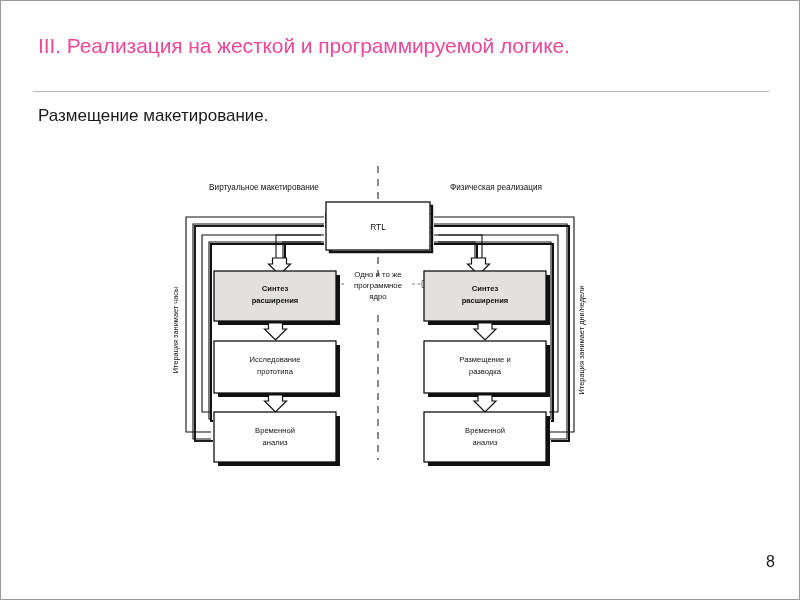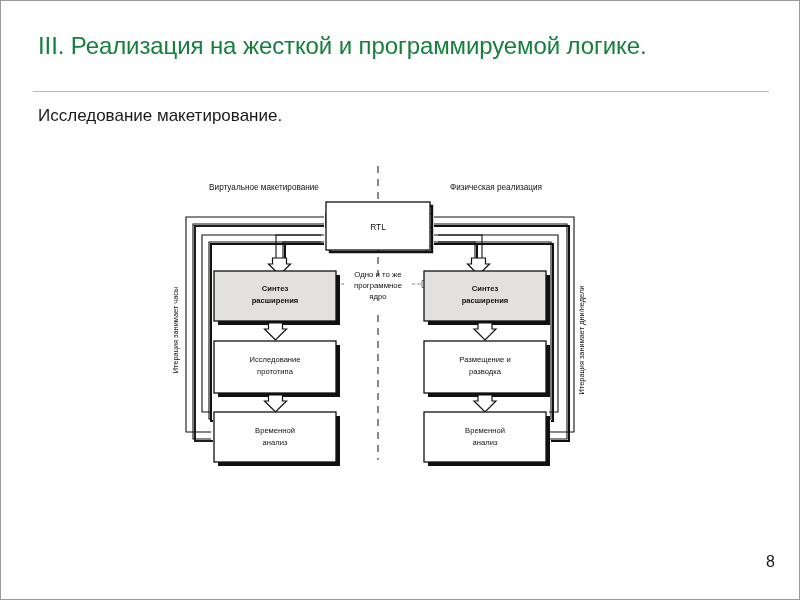--- a/index.html
+++ b/index.html
@@ -11,21 +11,21 @@
   .slide{
     position:relative;width:800px;height:600px;
     box-sizing:border-box;
     border:1px solid #9a9a9a;
     background:#fff;
   }
 
   
   .title{
     position:absolute;left:37px;top:30px;width:700px;
-    font-size:24px;line-height:30px;color:#15803d;
+    font-size:21px;line-height:30px;color:#ec4899;
     letter-spacing:-0.1px;
   }
   .title-rule{
     position:absolute;left:32px;top:90px;width:736px;height:1px;
     background:#b8b8b8;
   }
   .subtitle{
     position:absolute;left:37px;top:103px;
     font-size:17px;line-height:24px;color:#1a1a1a;
   }
@@ -53,21 +53,21 @@
   .center-label{font-size:7.8px;}
   .side-label{font-size:7.4px;}
 </style>
 </head>
 <body>
 
 <div class="slide">
 
   <div class="title">III. Реализация на жесткой и программируемой логике.</div>
   <div class="title-rule"></div>
-  <div class="subtitle">Исследование макетирование.</div>
+  <div class="subtitle">Размещение макетирование.</div>
 
   <div class="figure">
     <svg width="450" height="320" viewBox="0 0 450 320" xmlns="http://www.w3.org/2000/svg">
       <defs>
 
         <g id="headDown">
           <path d="M -7,0 L 7,0 L 7,6 L 11,6 L 0,17 L -11,6 L -7,6 Z" fill="#ffffff" stroke="#111" stroke-width="1.2"></path>
         </g>
         <g id="headRight">
           <path d="M 0,-7 L 0,7 L 6,7 L 6,11 L 17,0 L 6,-11 L 6,-7 Z" fill="#ffffff" stroke="#111" stroke-width="1.2"></path>

